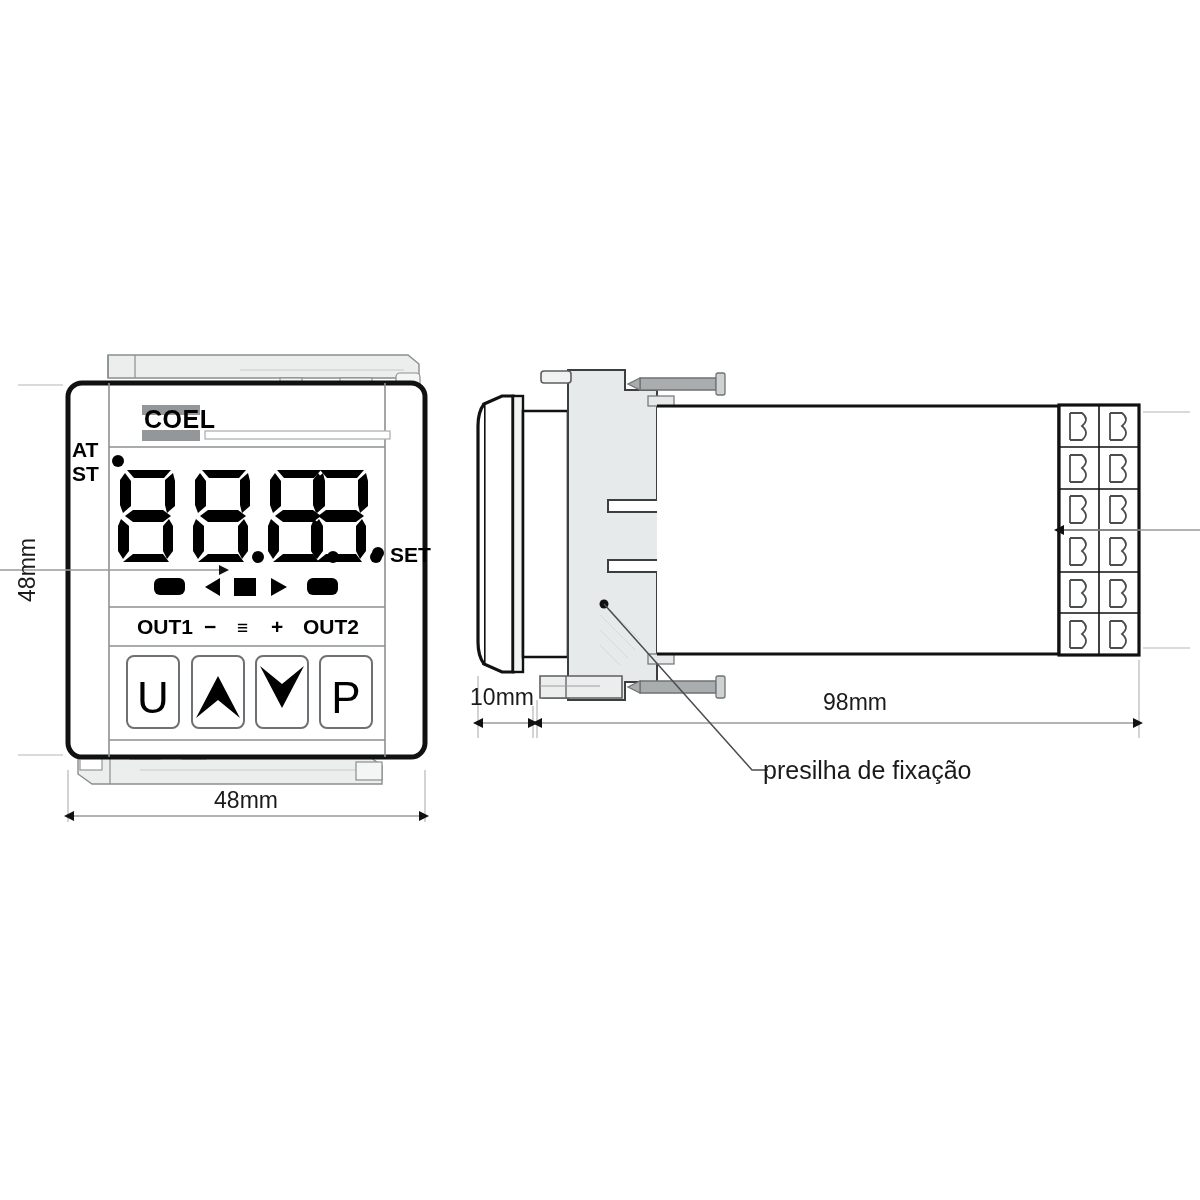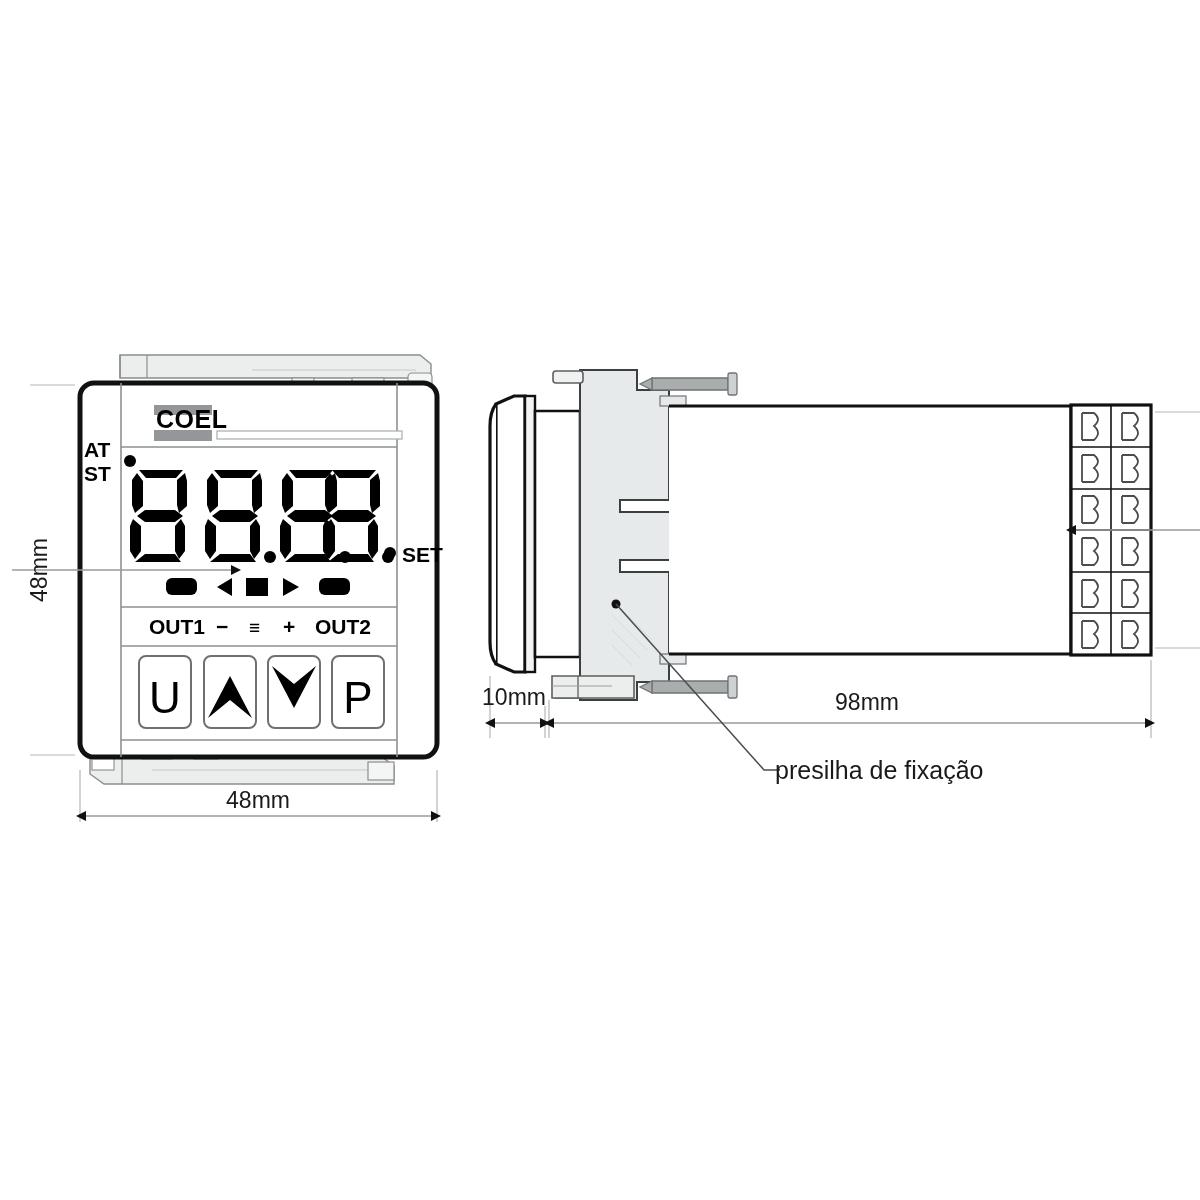--- a/index.html
+++ b/index.html
@@ -13,21 +13,20 @@
     height: 1200px;
     font-family: "Liberation Sans", sans-serif;
     position: relative;
     overflow: hidden;
   }
   #stage {
     position: absolute;
     left: 0; top: 0;
     width: 983px;
     height: 1200px;
-    margin-left: 12px;
   }
   #stage svg {
     display: block;
   }
   .dimtext {
     font-family: "Liberation Sans", sans-serif;
     font-size: 23px;
     fill: #1a1a1a;
   }
   .annot {

